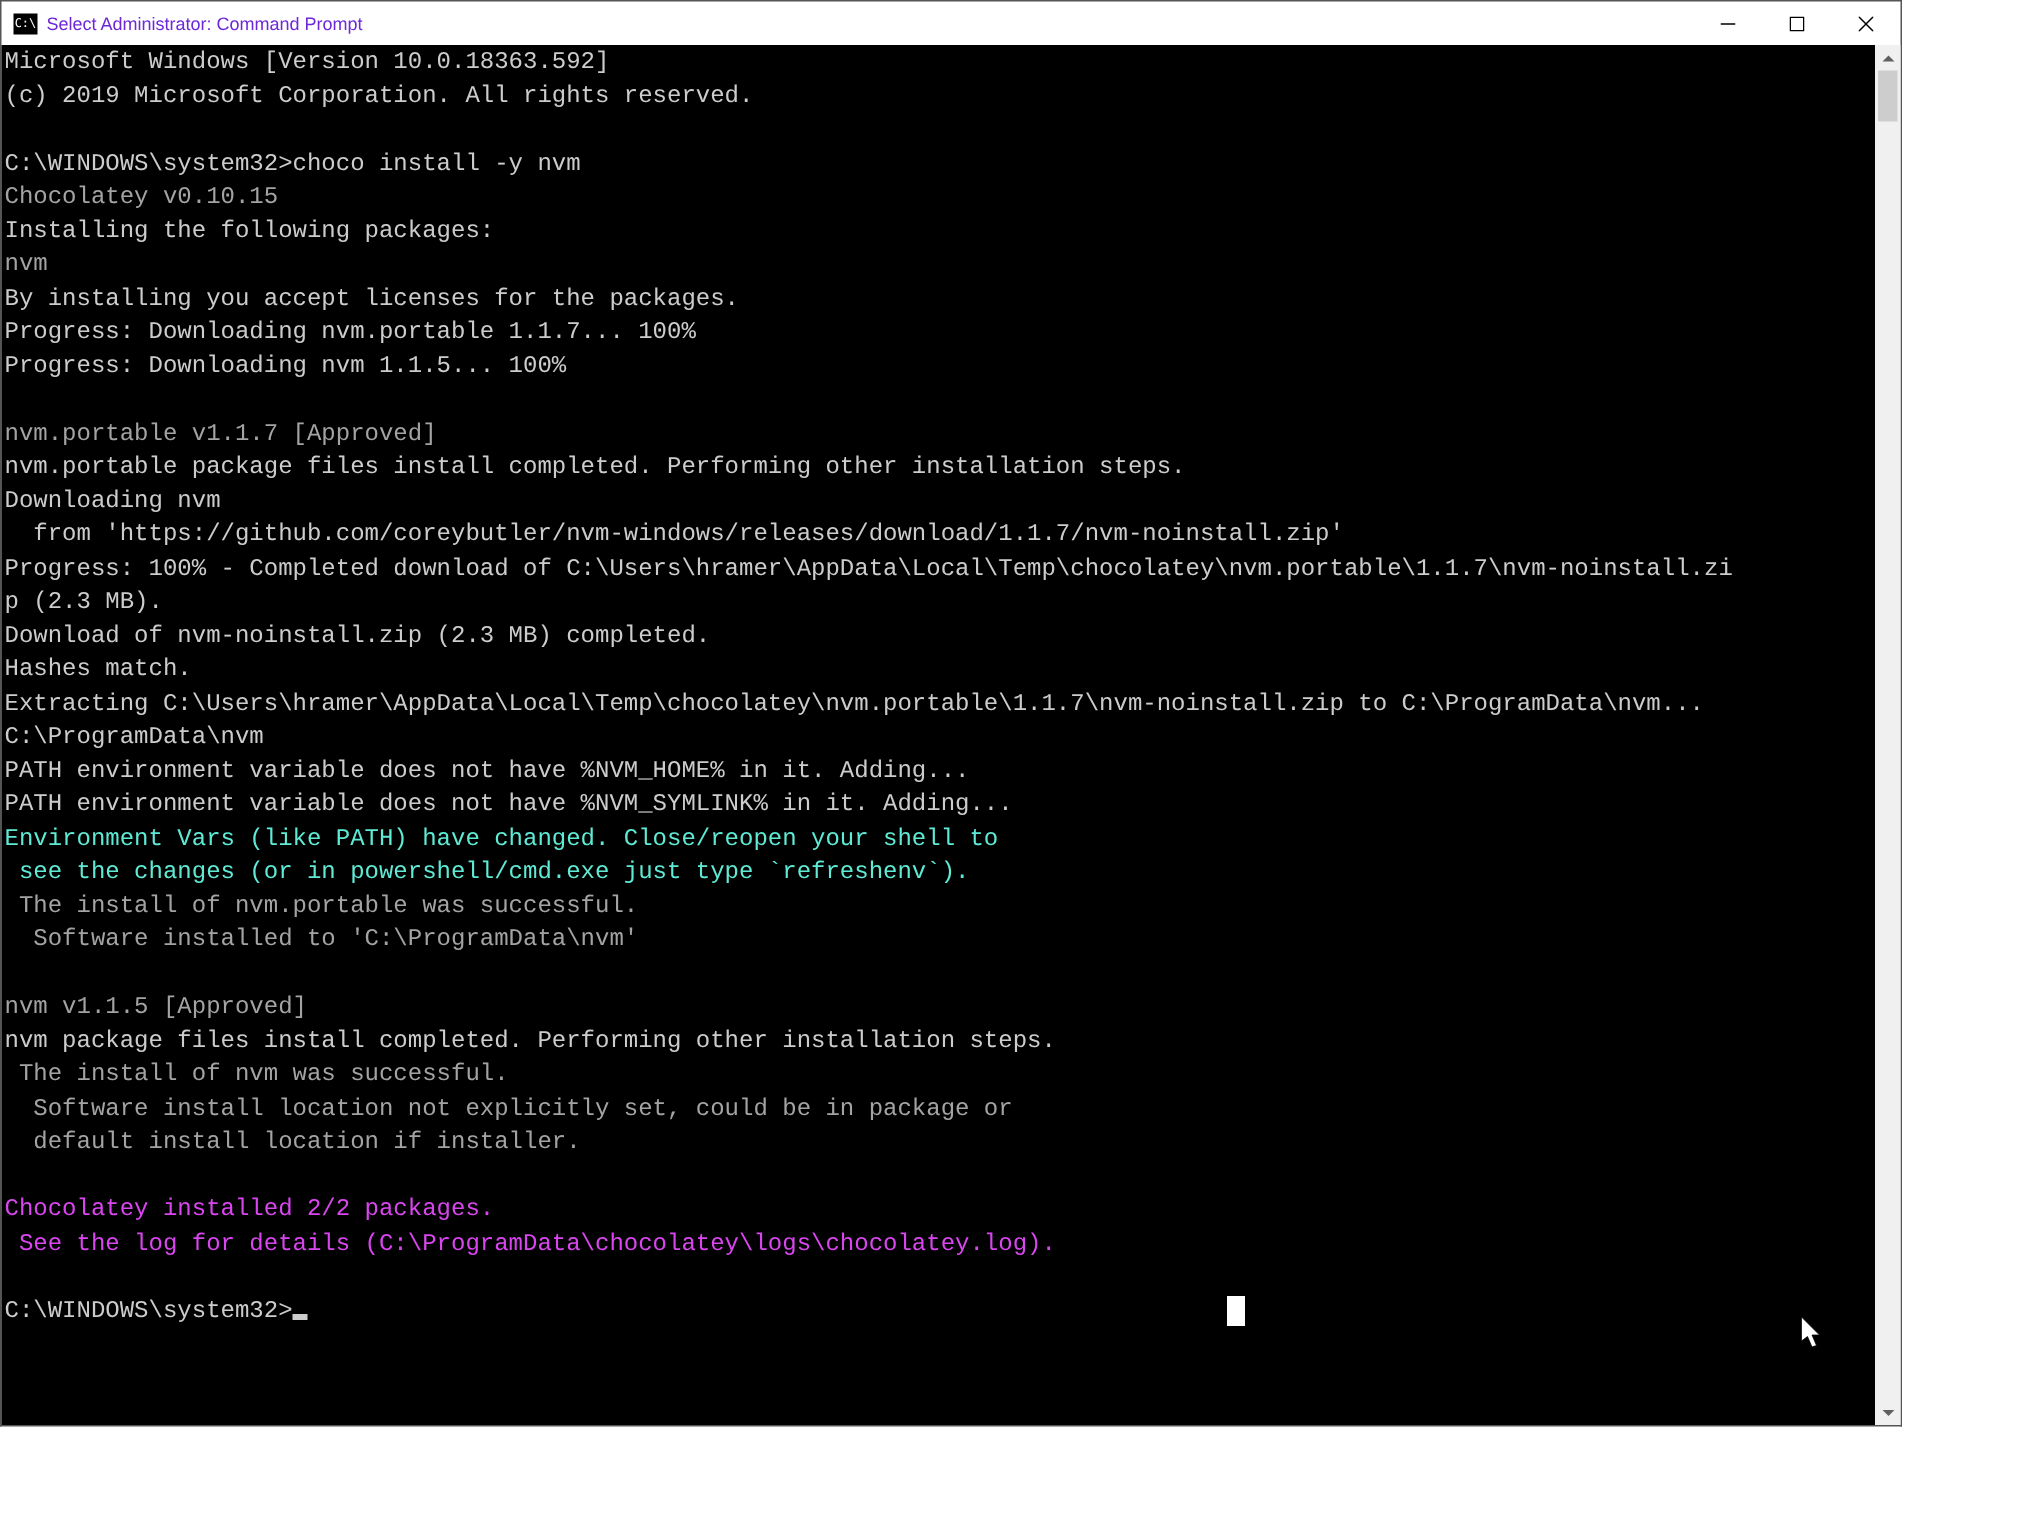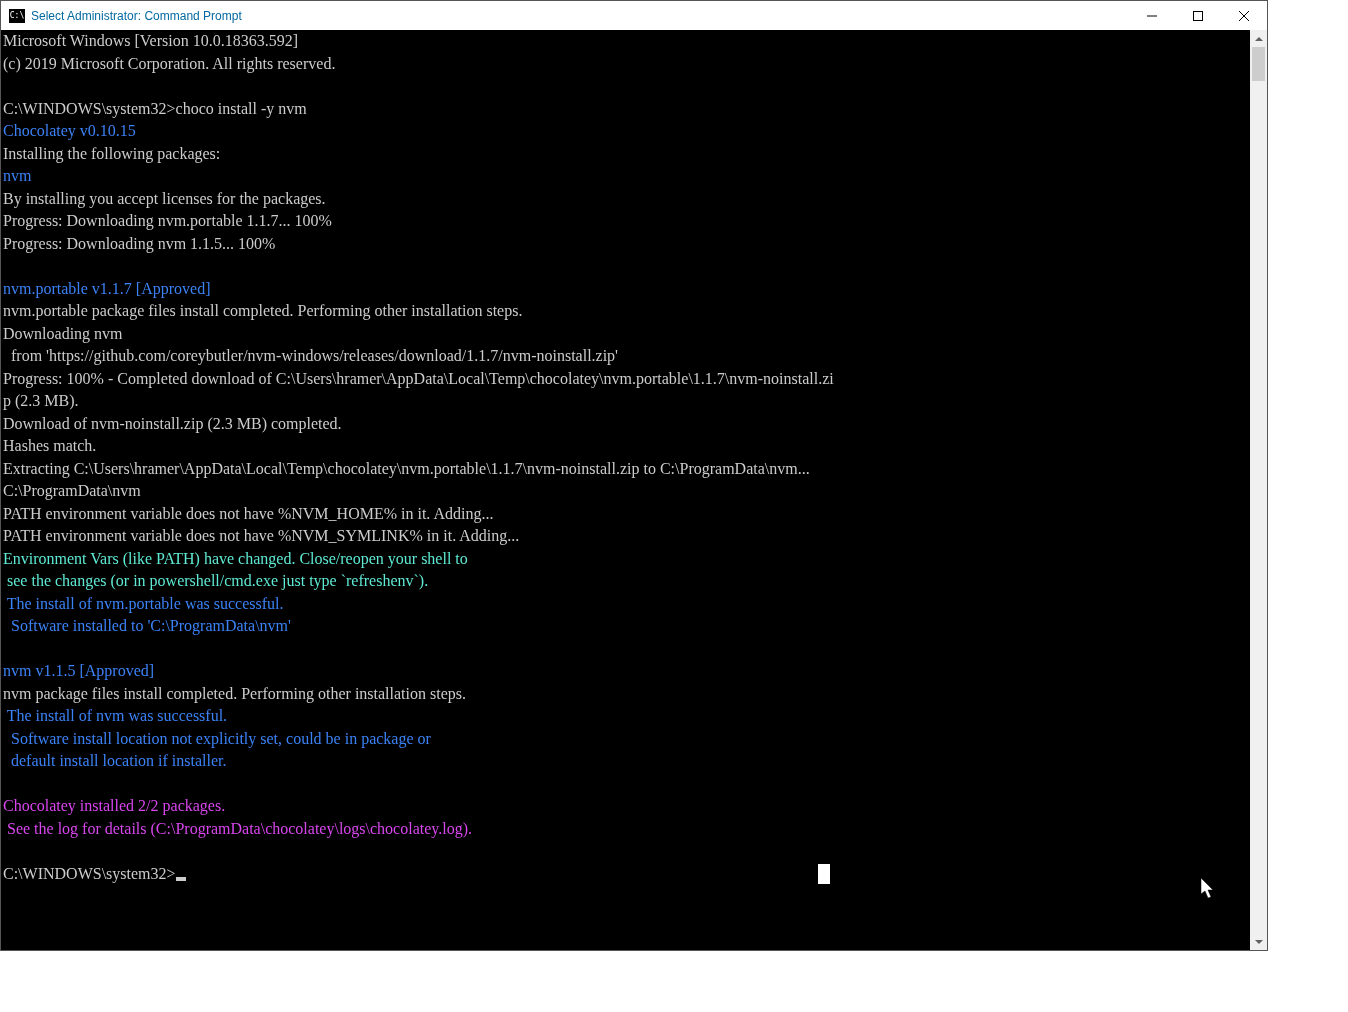--- a/index.html
+++ b/index.html
@@ -1,38 +1,38 @@
 <!DOCTYPE html>
 <html><head>
 <meta charset="utf-8">
 <style>
   * { margin: 0; padding: 0; box-sizing: border-box; }
   body { width: 1268px; height: 952px; background: #fff; font-family: "Segoe UI", Arial, sans-serif; overflow: hidden; position: relative; }
 
   .titlebar { height: 30px; background: #fff; display: flex; align-items: center; border: 1px solid #555; border-bottom: none; }
   .titlebar .icon-box { width: 16px; height: 14px; background: #000; margin: 0 6px 0 8px; display: inline-flex; align-items: center; justify-content: center; color: #fff; font-size: 8px; font-family: monospace; }
-  .titlebar .title-text { font-size: 12px; color: #0369a1; flex: 0 0 auto; }
+  .titlebar .title-text { font-size: 12px; color: #6d28d9; flex: 0 0 auto; }
   .titlebar .spacer { flex: 1; }
   .titlebar .winbtns { display: flex; height: 100%; }
   .titlebar .winbtn { width: 46px; height: 100%; display: flex; align-items: center; justify-content: center; color: #000; }
   .titlebar .winbtn svg { width: 10px; height: 10px; }
   .titlebar .winbtn.max svg { width: 10px; height: 10px; }
   .titlebar .winbtn.close svg { width: 10px; height: 10px; }
 
   .client { display: flex; height: 921px; border: 1px solid #555; border-top: none; }
   .terminal { flex: 1; background: #000; color: #ccc; font-family: Consolas, "Courier New", monospace; font-size: 16px; line-height: 22.5px; white-space: pre; padding: 0 0 0 2px; position: relative; overflow: hidden; }
   .scrollbar { width: 17px; background: #f0f0f0; position: relative; }
   .scroll-up, .scroll-down { height: 17px; width: 17px; display: flex; align-items: center; justify-content: center; color: #606060; position: absolute; left:0; }
   .scroll-up { top: 0; }
   .scroll-down { bottom: 0; }
   .scroll-thumb { position: absolute; top: 17px; left: 2px; width: 13px; height: 34px; background: #cdcdcd; }
 
-  .line { height: 22.5px; font-family: Liberation Serif, serif; }
+  .line { height: 22.5px; }
   .c-white  { color: #ccc; }
-  .c-green  { color: #3b82f6; }
+  .c-green  { color: #a3a3a3; }
   .c-yellow { color: #d946ef; }
   .c-mag    { color: #5eead4; }
 
   .cursor-block { display:inline-block; width:10px; height:4px; background:#ccc; vertical-align:-2px; }
   .sel-block    { display:inline-block; width:12px; height:20px; background:#fff; vertical-align:-4px; }
   .mouse-ptr    { position:absolute; color:#fff; font-size:22px; pointer-events:none; }
 </style>
 </head>
 <body>
 

